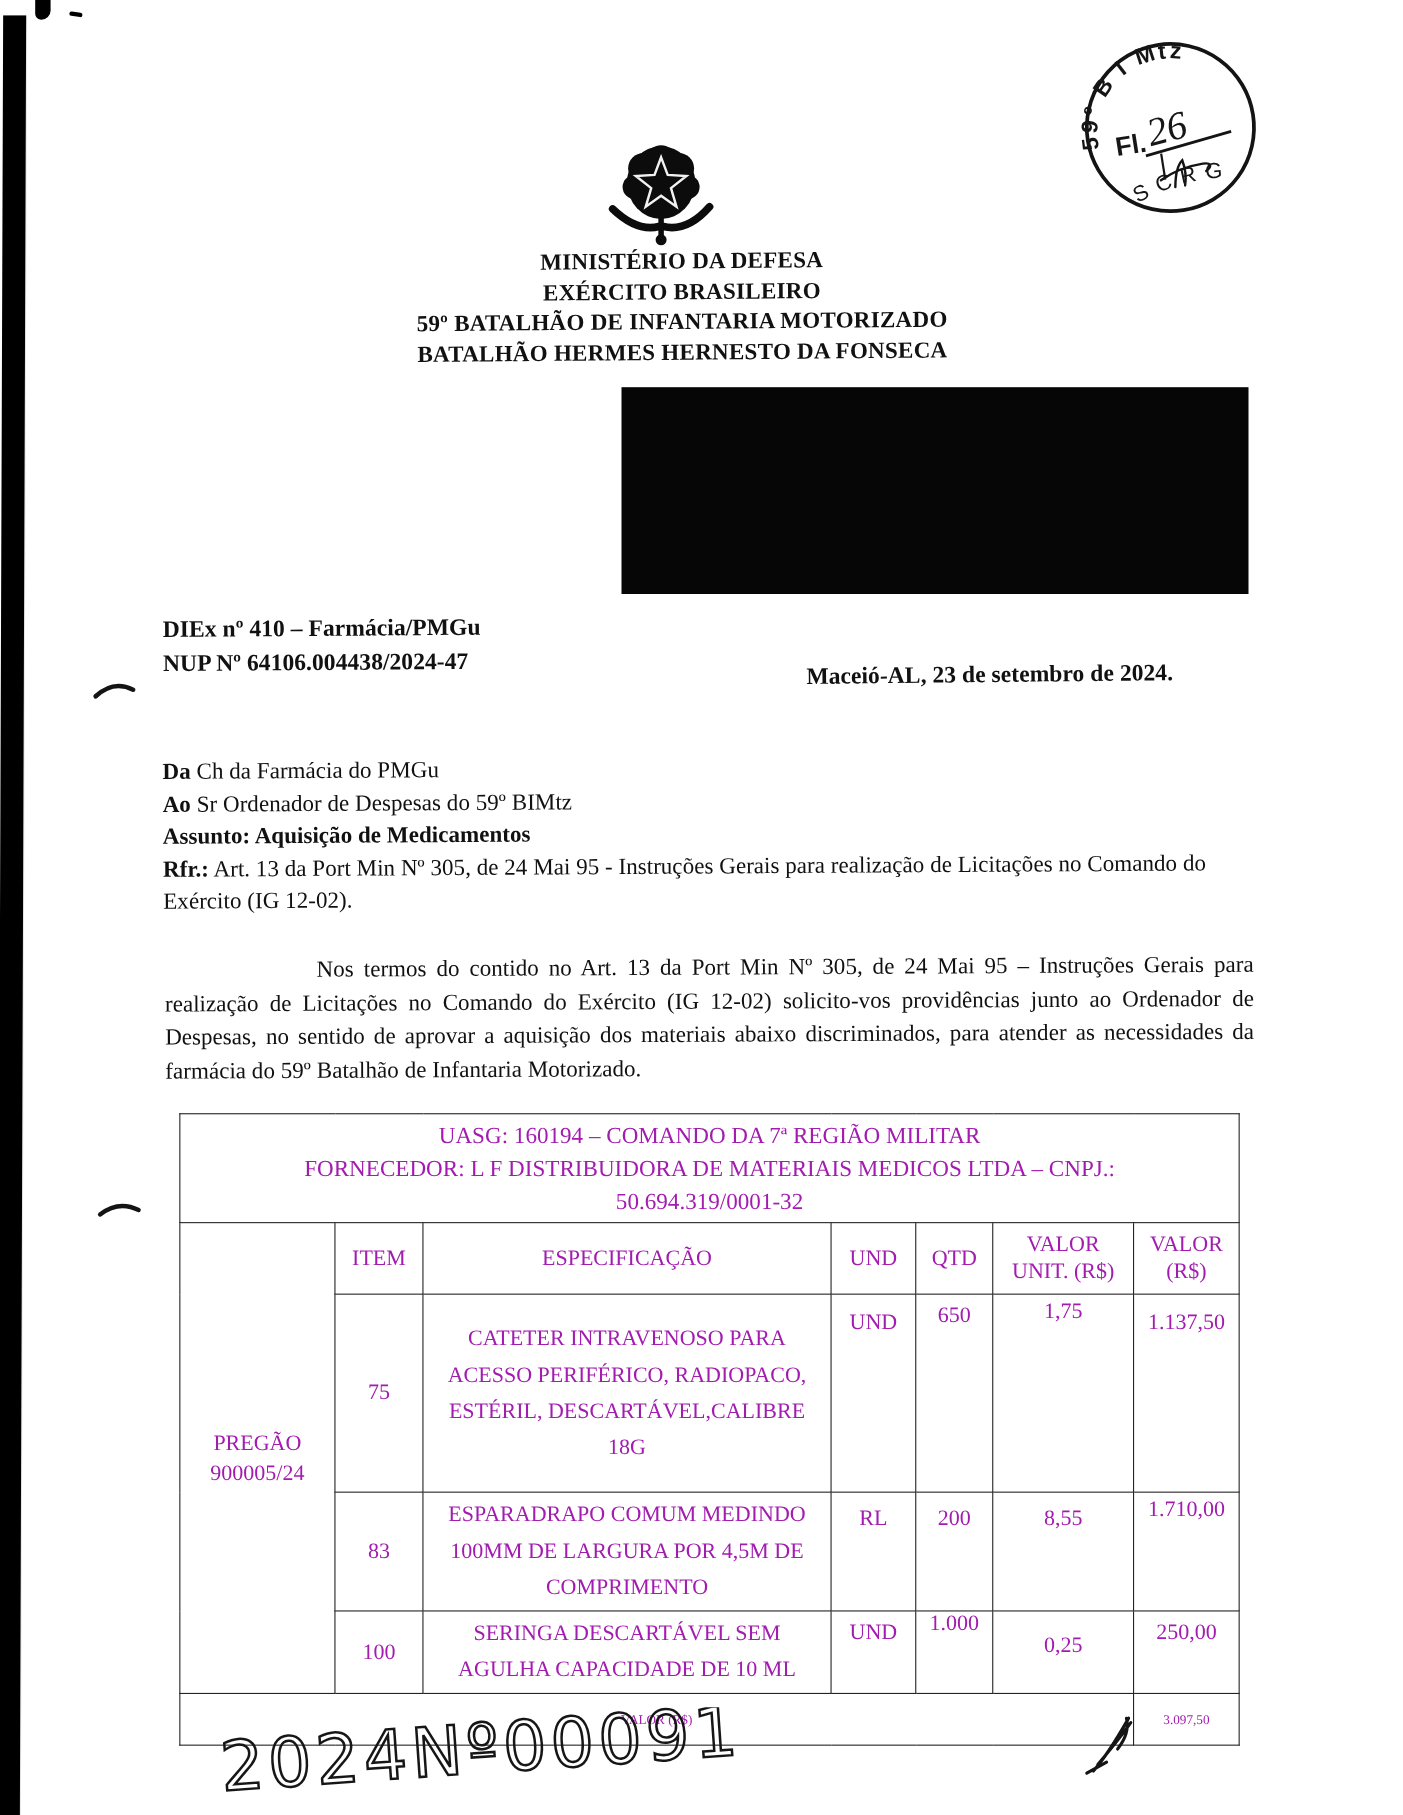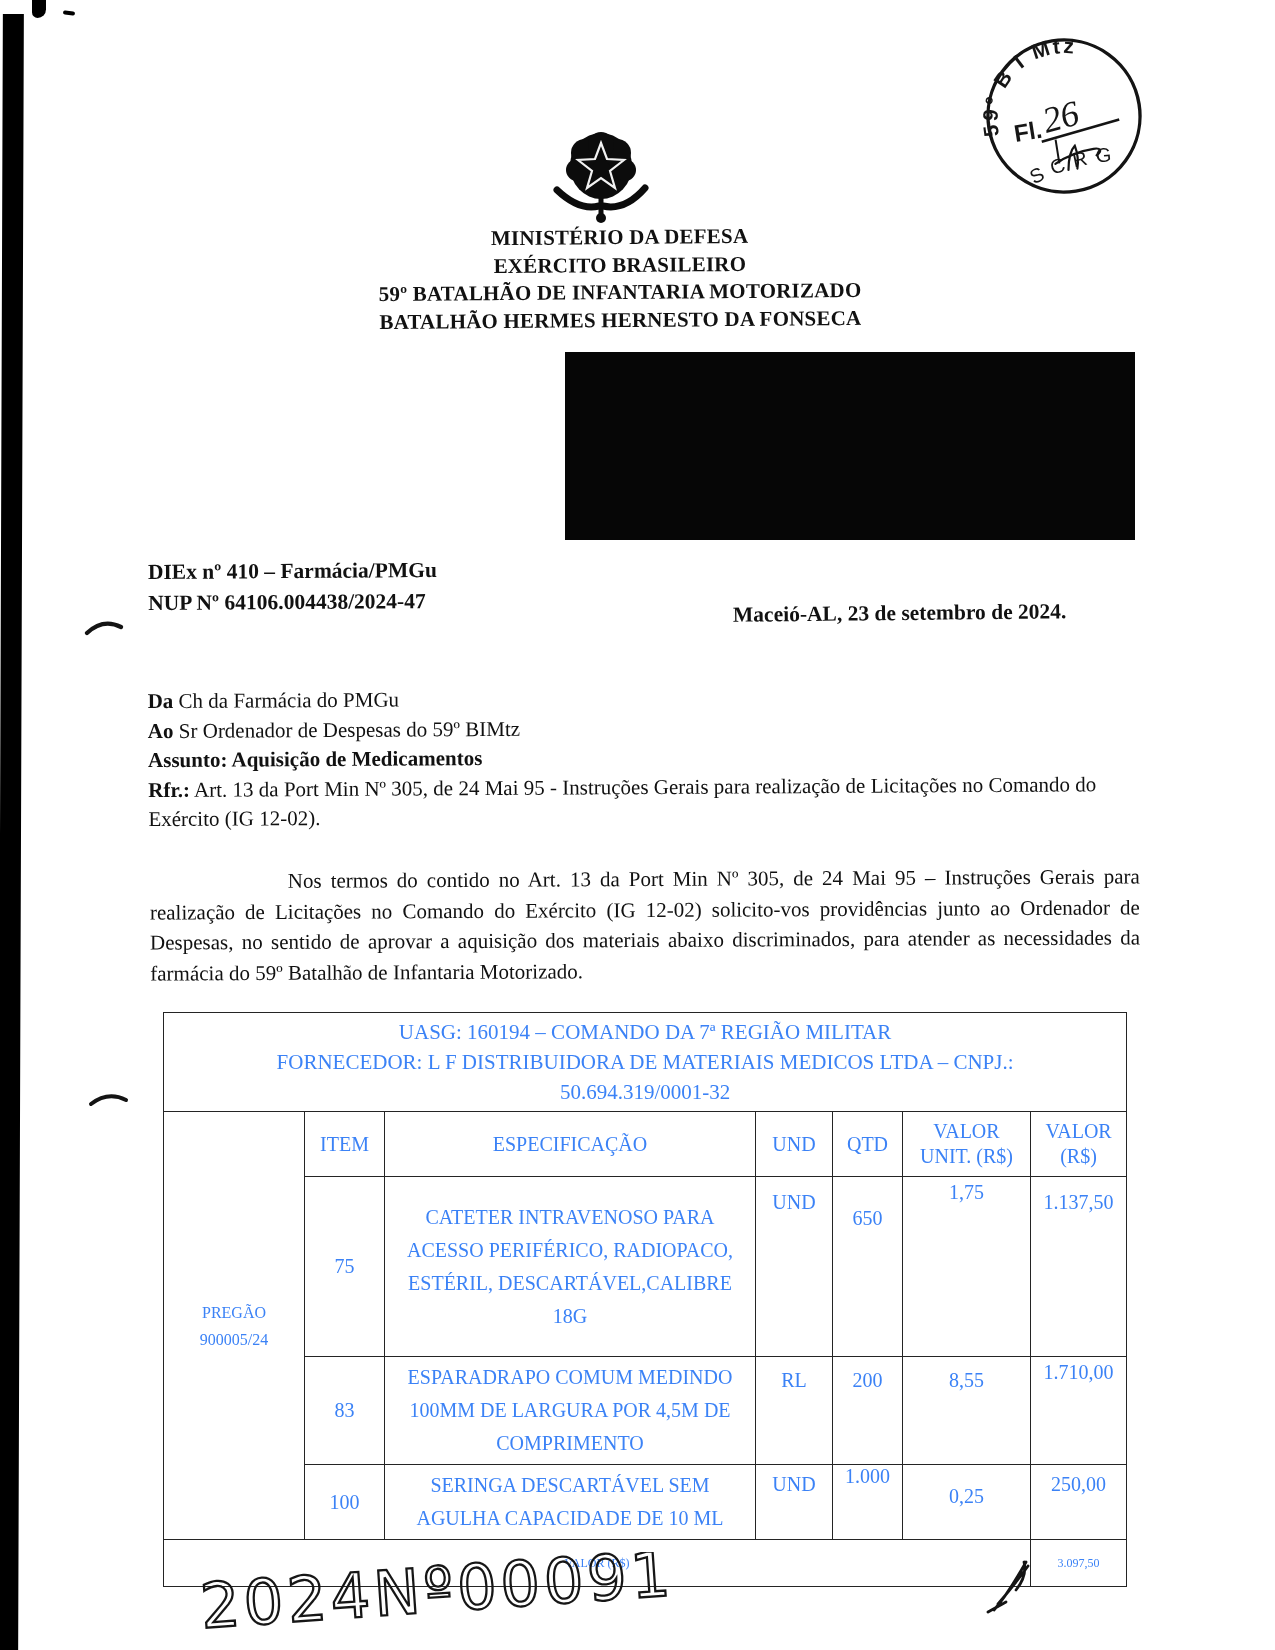--- a/index.html
+++ b/index.html
@@ -35,26 +35,26 @@
   .tick2{position:absolute;left:88px;top:1088px;}
   
   .fields{position:absolute;left:148px;top:684px;width:1008px;font-size:21px;line-height:29.5px;
     transform:rotate(-.35deg);}
   .fields b{font-weight:bold;}
   
   .body-par{position:absolute;left:150px;top:864px;width:990px;font-size:21px;line-height:30.5px;
     text-align:justify;text-indent:138px;transform:rotate(-.3deg);}
   
   .tblwrap{position:absolute;left:163px;top:1012px;width:963px;}
-  table.doc{border-collapse:collapse;width:963px;table-layout:fixed;font-size:20px;color:#3b82f6;}
+  table.doc{border-collapse:collapse;width:963px;table-layout:fixed;font-size:20px;color:#a21caf;}
   table.doc td,table.doc th{border:1.7px solid #242424;font-weight:normal;
     text-align:center;vertical-align:middle;padding:4px 4px;}
   .tcap{height:88px;font-size:21px;line-height:30px;}
   .hrow th{height:56px;font-size:20px;line-height:25px;}
-  .pregao{font-size:16px;line-height:27px;}
+  .pregao{font-size:20px;line-height:27px;}
   .espec{line-height:33px;}
   .r75{height:180px;}
   .r83{height:96px;}
   .r100{height:66px;}
   .frow td{height:38px;font-size:12px;}
   
   .protocol{position:absolute;left:192px;top:1552px;}
   .penmark{position:absolute;left:982px;top:1558px;}
 </style>
 </head>
@@ -164,21 +164,21 @@
         </th>
         <th>
           <div>VALOR</div>
           <div>(R$)</div>
         </th>
       </tr>
       <tr class="r75">
         <td>75</td>
         <td class="espec">CATETER INTRAVENOSO PARA ACESSO PERIFÉRICO, RADIOPACO, ESTÉRIL, DESCARTÁVEL,CALIBRE 18G</td>
         <td style="vertical-align:top;padding-top:14px">UND</td>
-        <td style="vertical-align:top;padding-top:30px">650</td>
+        <td style="vertical-align:top;padding-top:8px">650</td>
         <td style="vertical-align:top;padding-top:4px">1,75</td>
         <td style="vertical-align:top;padding-top:14px">1.137,50</td>
       </tr>
       <tr class="r83">
         <td>83</td>
         <td class="espec">ESPARADRAPO COMUM MEDINDO 100MM DE LARGURA POR 4,5M DE COMPRIMENTO</td>
         <td style="vertical-align:top;padding-top:12px">RL</td>
         <td style="vertical-align:top;padding-top:12px">200</td>
         <td style="vertical-align:top;padding-top:12px">8,55</td>
         <td style="vertical-align:top;">1.710,00</td>

